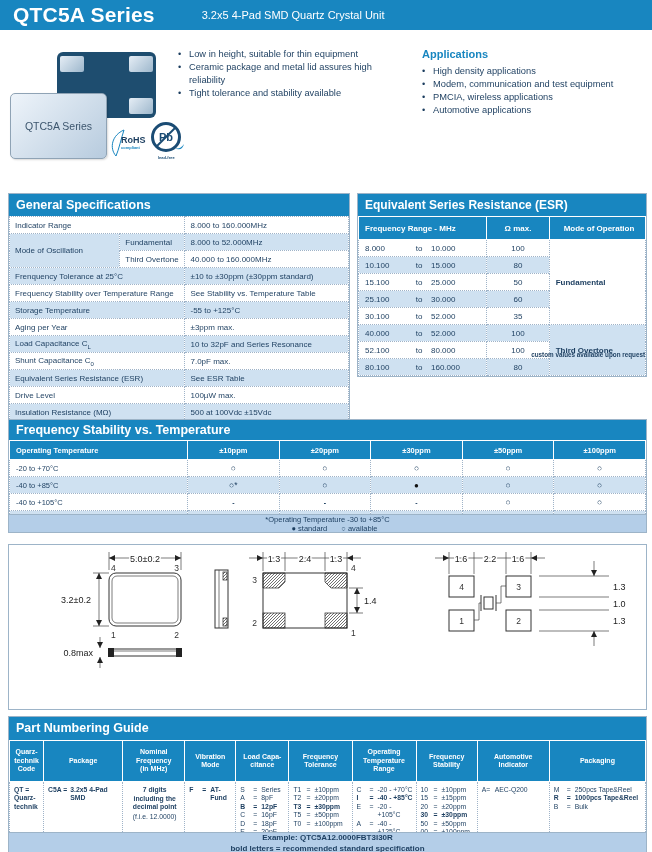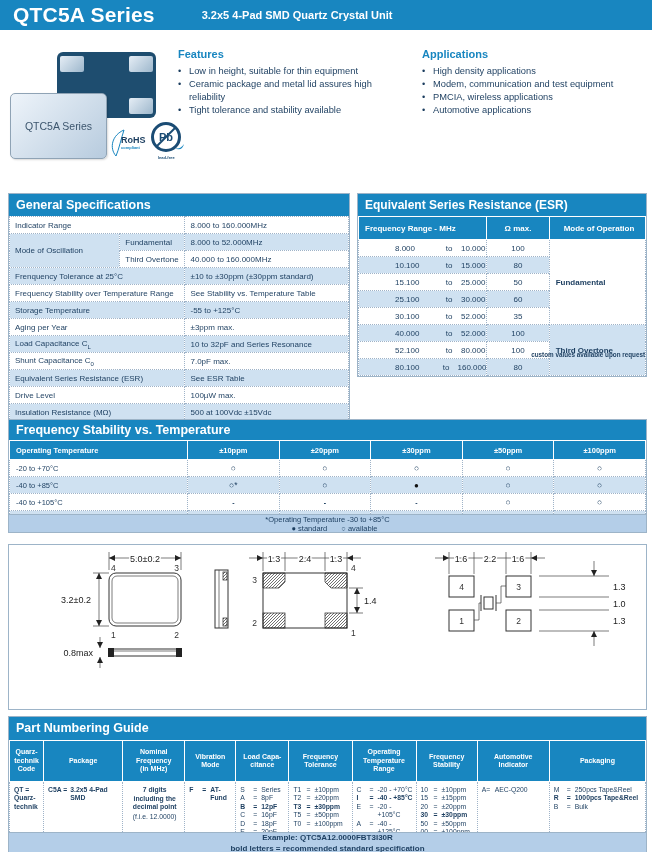--- a/index.html
+++ b/index.html
@@ -4,21 +4,21 @@
 <style>
   html,body{margin:0;padding:0;}
   body{width:652px;height:852px;position:relative;background:#fff;
        font-family:"Liberation Sans","DejaVu Sans",sans-serif;color:#1b3d5f;overflow:hidden;}
   :root{--blue:#1886c0;--navy:#1b3d5f;--alt:#cfe1f1;--bar:#b4cee8;--bd:#9db4c8;}
 
   
   #topbar{position:absolute;left:0;top:0;width:652px;height:30px;background:var(--blue);
           display:flex;align-items:center;}
   #topbar .t1{font-size:21px;font-weight:bold;color:#fff;margin-left:13px;letter-spacing:.2px;}
-  #topbar .t2{font-size:11px;font-weight:bold;color:#fff;margin-left:47px;}
+  #topbar .t2{font-size:11px;font-weight:normal;color:#fff;margin-left:47px;}
 
   
   .crystal{position:absolute;left:57px;top:52px;width:99px;height:66px;background:#1e4d6f;
            border-radius:6px;}
   .crystal .pad{position:absolute;width:24px;height:16px;border-radius:2px;
                 background:linear-gradient(135deg,#e6eef6,#9db7cc);}
   .front-label{position:absolute;left:10px;top:93px;width:95px;height:64px;border-radius:5px;
                background:linear-gradient(135deg,#eef4fa,#b7cbde);border:1px solid #8fa3b5;
                display:flex;align-items:center;justify-content:center;
                font-size:10.5px;color:#3d566e;box-shadow:1px 1px 2px rgba(0,0,0,.15);}
@@ -47,21 +47,21 @@
   
   #gs td{height:16px;padding:0 0 0 5px;}
   #gs td.val{padding-left:6px;}
   #gs sub{font-size:6px;}
 
   
   #esr .hd td{background:var(--blue);color:#fff;font-weight:bold;height:20px;
               border:1px dotted rgba(255,255,255,.7);}
   #esr td{height:14px;}
   #esr td.rng{padding:0;}
-  #esr .rng-in{display:flex;margin-left:30px;}
+  #esr .rng-in{display:flex;}
   #esr .rng-in .f{width:42px;padding-left:6px;}
   #esr .rng-in .tw{width:24px;text-align:center;}
   #esr td.ohm{text-align:center;}
   #esr td.modecell{background:#fff;padding-left:6px;font-weight:bold;}
   #esr td.modealt{background:var(--alt);}
   #esr td.hfreq{padding-left:6px;}
   #esr td.hohm{text-align:center;}
   #esr td.hmode{padding-left:14px;}
   #esr-note{position:absolute;left:357px;top:351px;width:288px;text-align:right;
             font-size:6.3px;font-weight:bold;color:var(--navy);}
@@ -127,21 +127,20 @@
 </svg>
 <svg class="logo" style="left:146px;top:118px;" width="44" height="46">
   <circle cx="20" cy="19" r="13.5" fill="#fff" stroke="#1b4c74" stroke-width="3"></circle>
   <text x="13" y="23" class="pb-txt">Pb</text>
   <line x1="10" y1="29" x2="30" y2="9" stroke="#1b4c74" stroke-width="2"></line>
   <path d="M28,30 q6,2 10,-4 q-2,8 -10,4" fill="#1886c0"></path>
   <text x="12" y="41" class="pb-sub">lead-free</text>
 </svg>
 
 <div id="features" class="collist">
-  <div class="colhead">Features</div>
   <div>
       <div class="li">
         <span class="blt">•</span>
         <span>Low in height, suitable for thin equipment</span>
       </div>
       <div class="li">
         <span class="blt">•</span>
         <span>Ceramic package and metal lid assures high reliability</span>
       </div>
       <div class="li">

